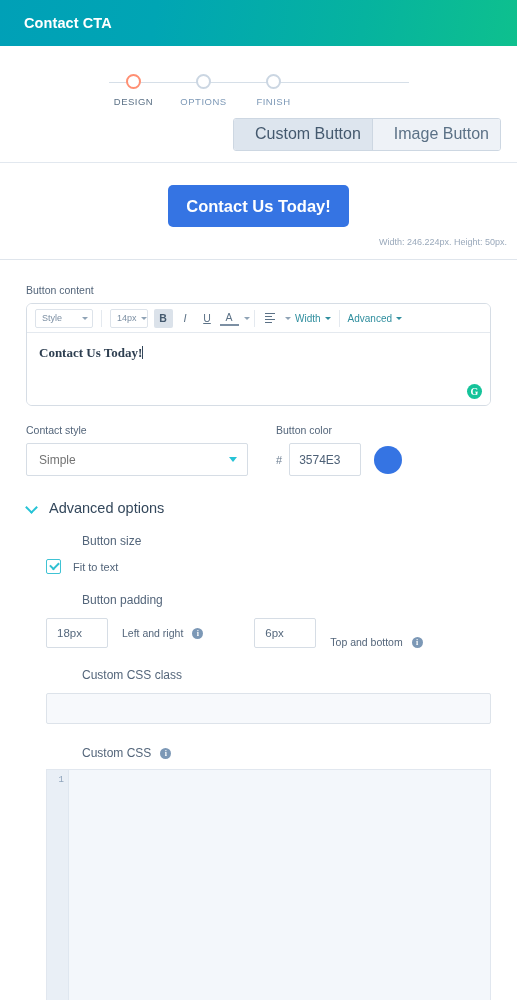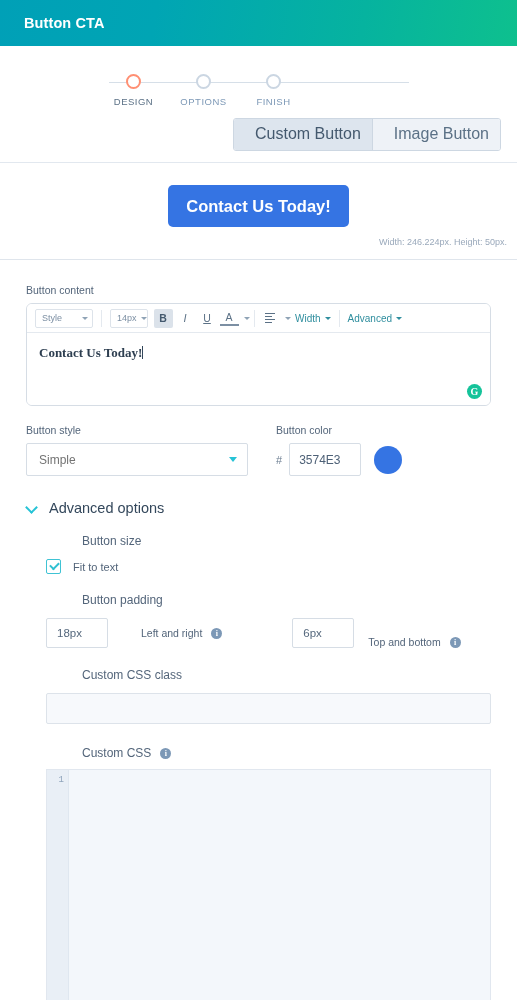--- a/index.html
+++ b/index.html
@@ -313,21 +313,21 @@
     content: "";
     position: absolute;
     left: 3px; top: 2px;
     width: 7px; height: 4px;
     border-left: 2px solid #2fc0d2;
     border-bottom: 2px solid #2fc0d2;
     transform: rotate(-45deg);
   }
   .check-label { font-size: 11px; color: #53657a; margin-left: 12px; }
 
-  .pad-row { display: flex; align-items: center; margin-bottom: 20px; gap: 19px; }
+  .pad-row { display: flex; align-items: center; margin-bottom: 20px; }
   .pad-input {
     width: 62px; height: 30px;
     border: 1px solid #d6dde5;
     border-radius: 2px;
     font-size: 11.5px;
     color: #55687d;
     padding: 0 10px;
     font-family: "Liberation Sans", sans-serif;
     background: #fff;
   }
@@ -388,21 +388,21 @@
     font-family: "Liberation Mono", monospace;
     font-size: 10px;
     color: #33475b;
     padding: 5px 6px;
   }
 </style>
 </head>
 <body>
 
 <div class="app-header">
-  <div class="app-title">Button CTA</div>
+  <div class="app-title">Contact CTA</div>
 </div>
 
 <div class="stepper-wrap">
   <div class="stepper">
     <div class="step-line"></div>
     <div class="steps">
       <div class="step active">
         <div class="dot"></div>
         <div class="label">DESIGN</div>
       </div>
@@ -472,21 +472,21 @@
       </div>
     </div>
     <div class="editor-body">
       <span class="editor-text">Contact Us Today!</span><span class="text-caret"></span>
       <div class="grammarly">G</div>
     </div>
   </div>
 
   <div class="row">
     <div class="col-style">
-      <div class="field-label">Button style</div>
+      <div class="field-label">Contact style</div>
       <div class="select-box">
         <span>Simple</span>
         <span class="caret-big"></span>
       </div>
     </div>
     <div class="col-color">
       <div class="field-label">Button color</div>
       <div class="color-row">
         <span class="hash">#</span>
         <input class="hex-input" value="3574E3" style="">

